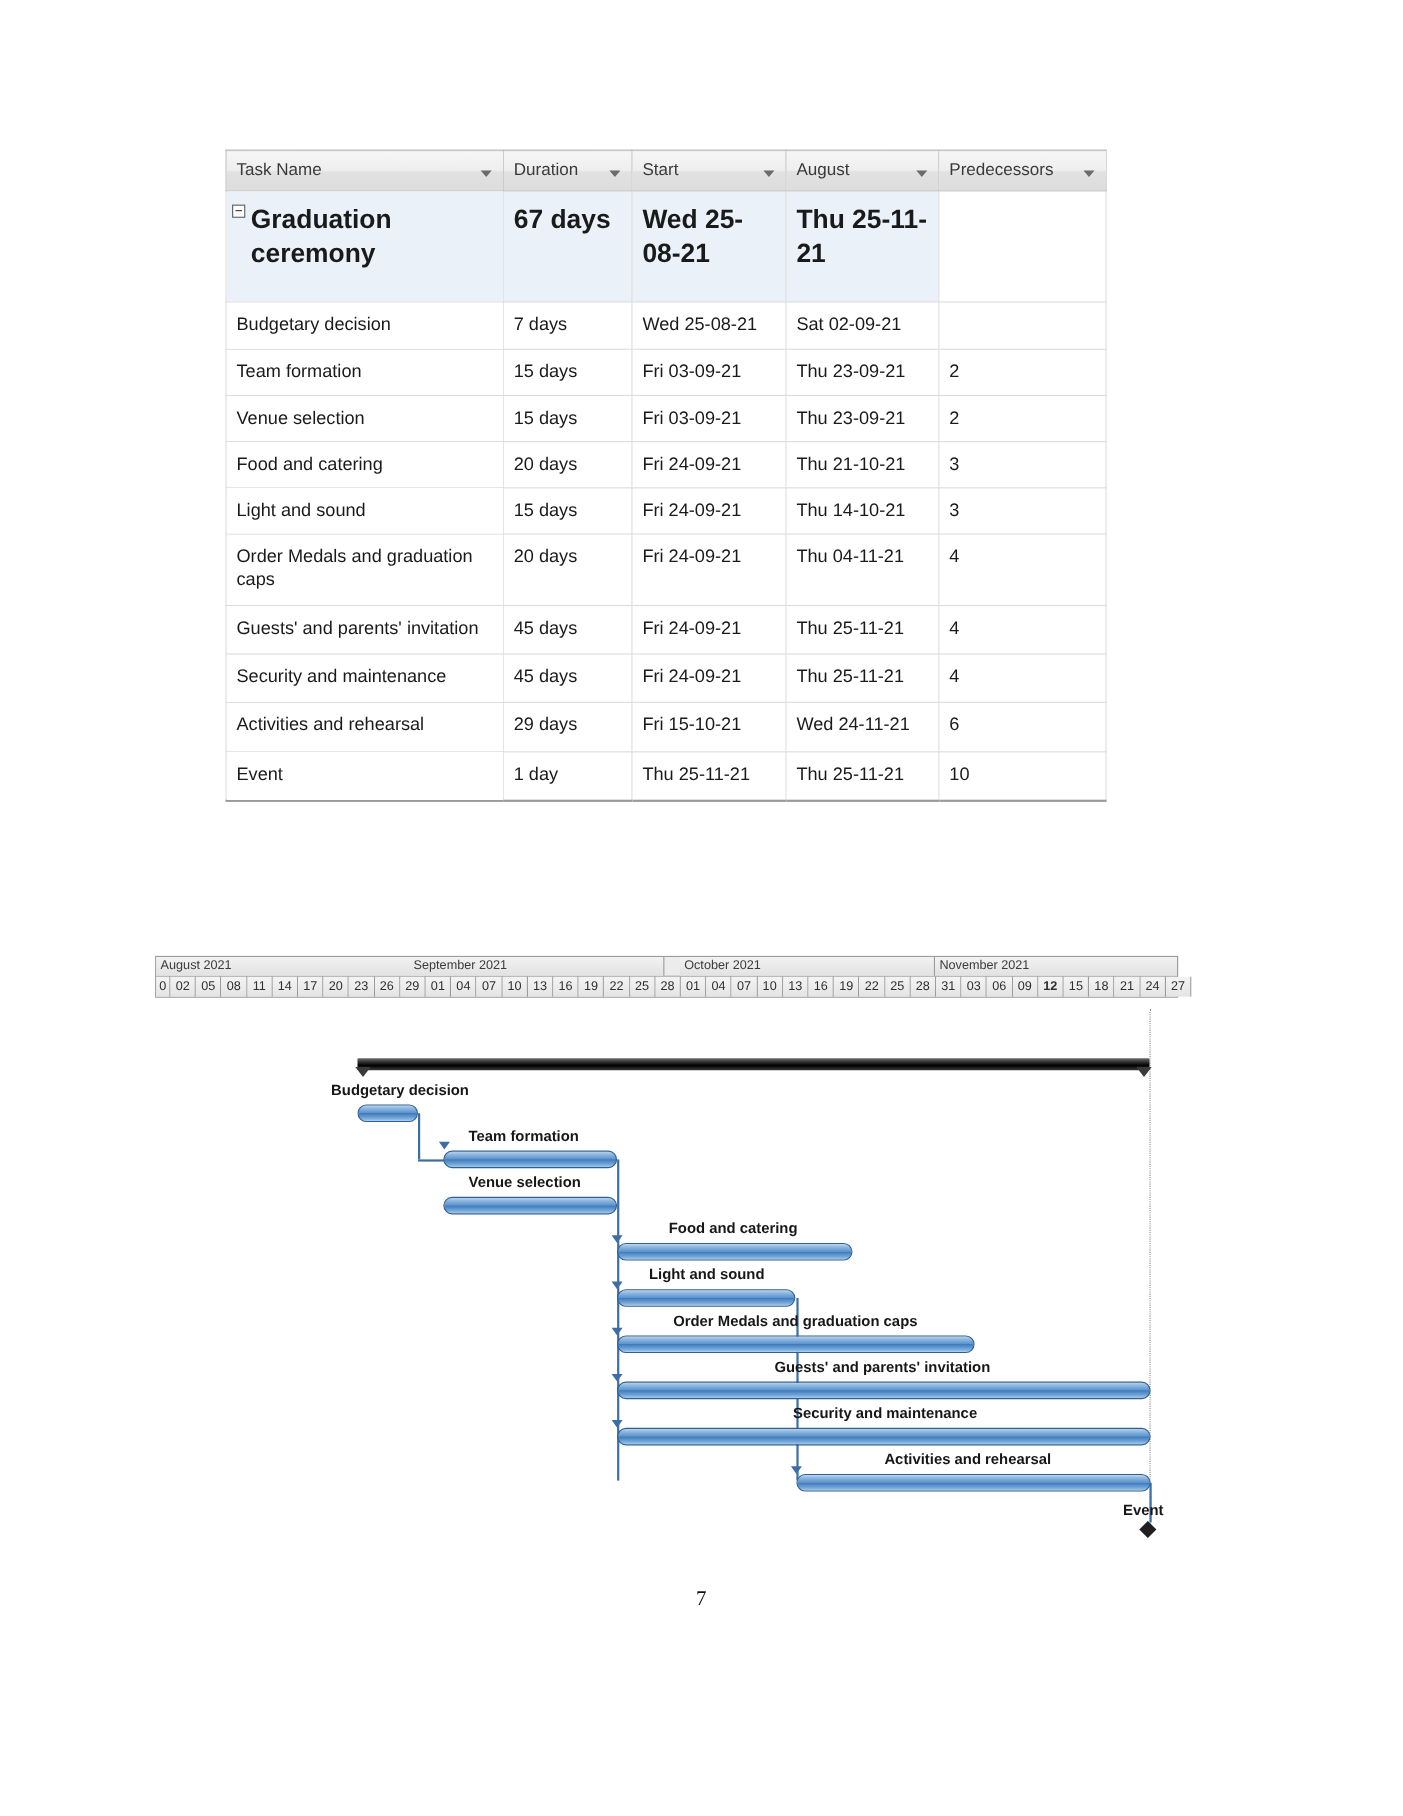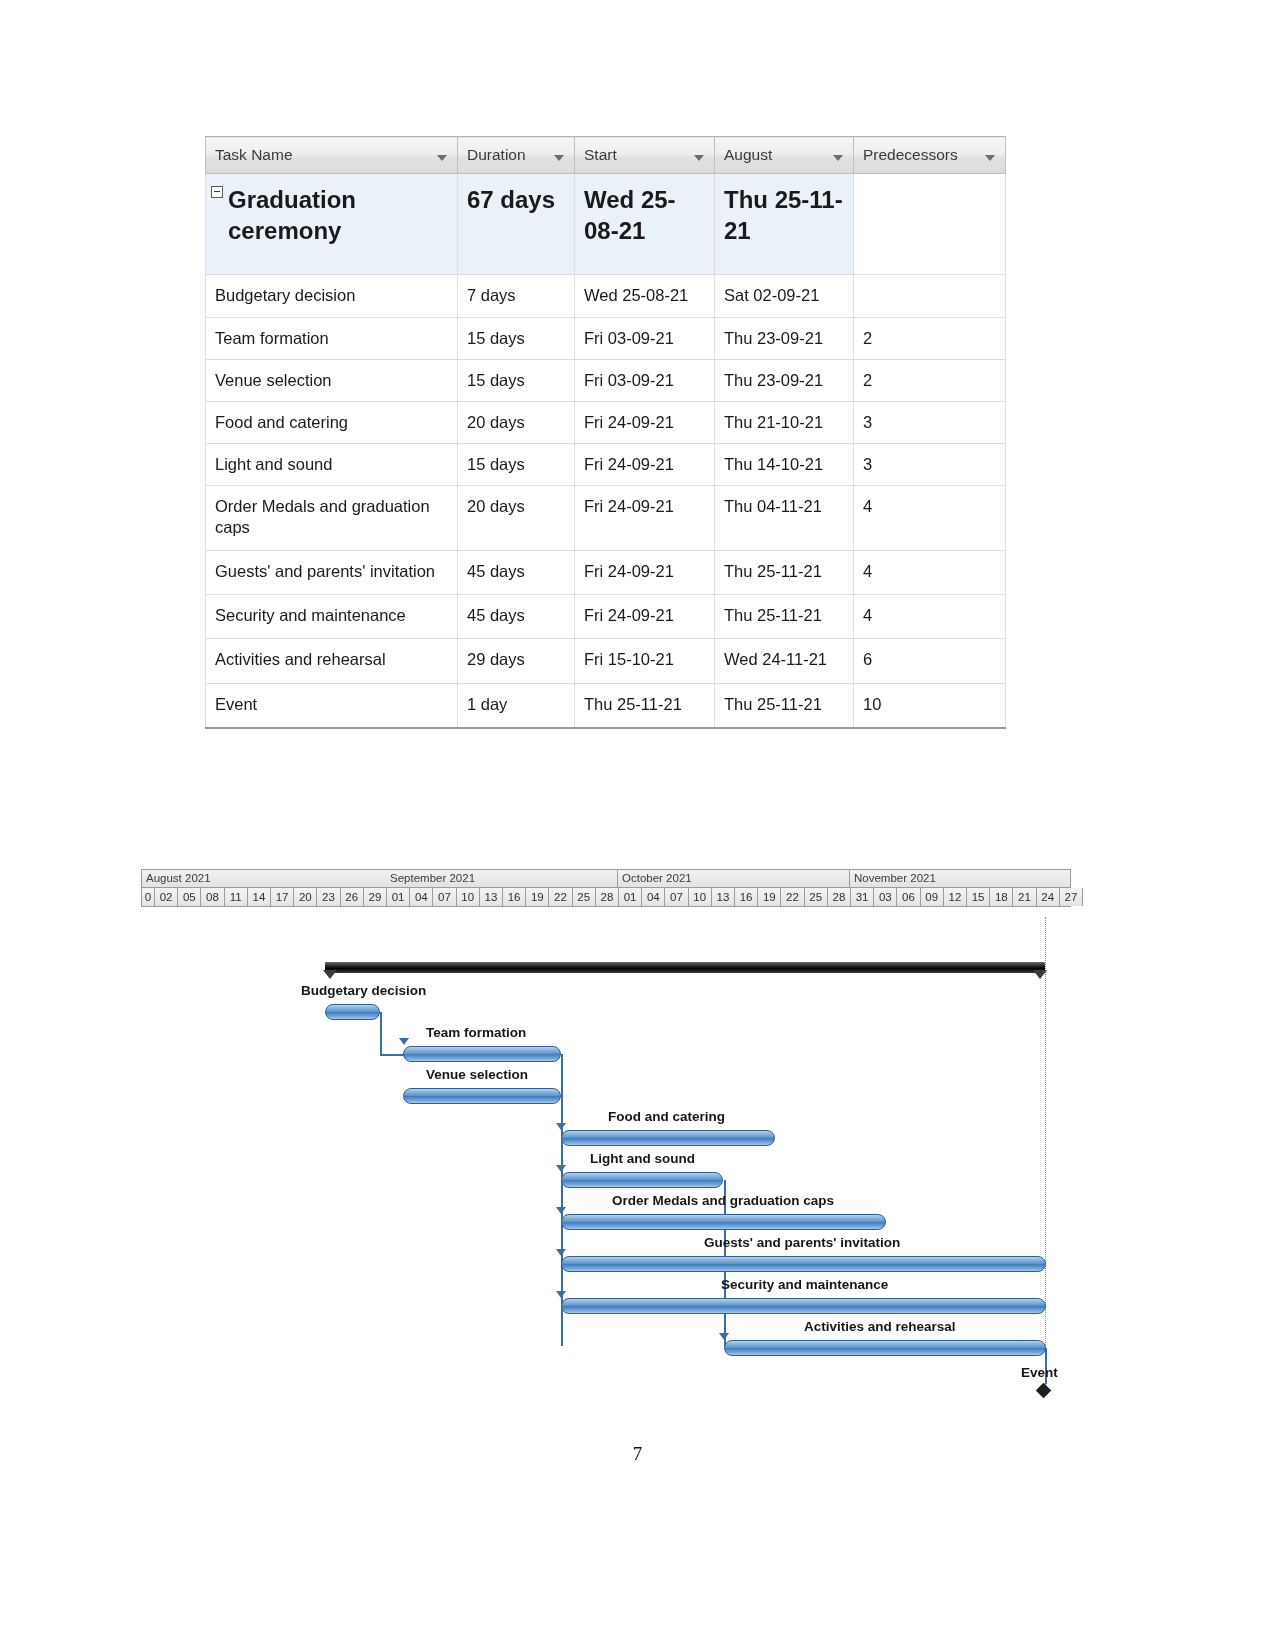--- a/index.html
+++ b/index.html
@@ -393,21 +393,21 @@
         </tr>
       </tbody>
   </table>
 </div>
 
 <div id="gantt">
 
   <div id="timeline">
     <div class="tl-months" id="tl-months">
         <div class="tl-month" style="left: 0px; width: 272px;">August 2021</div>
-        <div class="tl-month" style="left: 244px; width: 232px;">September 2021</div>
+        <div class="tl-month" style="left: 230px; width: 232px;">September 2021</div>
         <div class="tl-month" style="left: 476px; width: 232px;">October 2021</div>
         <div class="tl-month" style="left: 708px; width: 221px;">November 2021</div>
       </div>
     <div class="tl-days" id="tl-days">
         <div class="tl-day" style="left: 0px; width: 13px;">0</div>
         <div class="tl-day" style="left: 13px; width: 23.2px;">02</div>
         <div class="tl-day" style="left: 36.2px; width: 23.2px;">05</div>
         <div class="tl-day" style="left: 59.4px; width: 23.2px;">08</div>
         <div class="tl-day" style="left: 82.6px; width: 23.2px;">11</div>
         <div class="tl-day" style="left: 105.8px; width: 23.2px;">14</div>
@@ -433,21 +433,21 @@
         <div class="tl-day" style="left: 569.8px; width: 23.2px;">13</div>
         <div class="tl-day" style="left: 593px; width: 23.2px;">16</div>
         <div class="tl-day" style="left: 616.2px; width: 23.2px;">19</div>
         <div class="tl-day" style="left: 639.4px; width: 23.2px;">22</div>
         <div class="tl-day" style="left: 662.6px; width: 23.2px;">25</div>
         <div class="tl-day" style="left: 685.8px; width: 23.2px;">28</div>
         <div class="tl-day" style="left: 709px; width: 23.2px;">31</div>
         <div class="tl-day" style="left: 732.2px; width: 23.2px;">03</div>
         <div class="tl-day" style="left: 755.4px; width: 23.2px;">06</div>
         <div class="tl-day" style="left: 778.6px; width: 23.2px;">09</div>
-        <div class="tl-day" style="left: 801.8px; width: 23.2px;">12</div>
+        <div class="tl-day" style="left: 801.8px; width: 23.2px; font-weight: bold;">12</div>
         <div class="tl-day" style="left: 825px; width: 23.2px;">15</div>
         <div class="tl-day" style="left: 848.2px; width: 23.2px;">18</div>
         <div class="tl-day" style="left: 871.4px; width: 23.2px;">21</div>
         <div class="tl-day" style="left: 894.6px; width: 23.2px;">24</div>
         <div class="tl-day" style="left: 917.8px; width: 23.2px;">27</div>
       </div>
   </div>
 
   <div id="plot">
 

